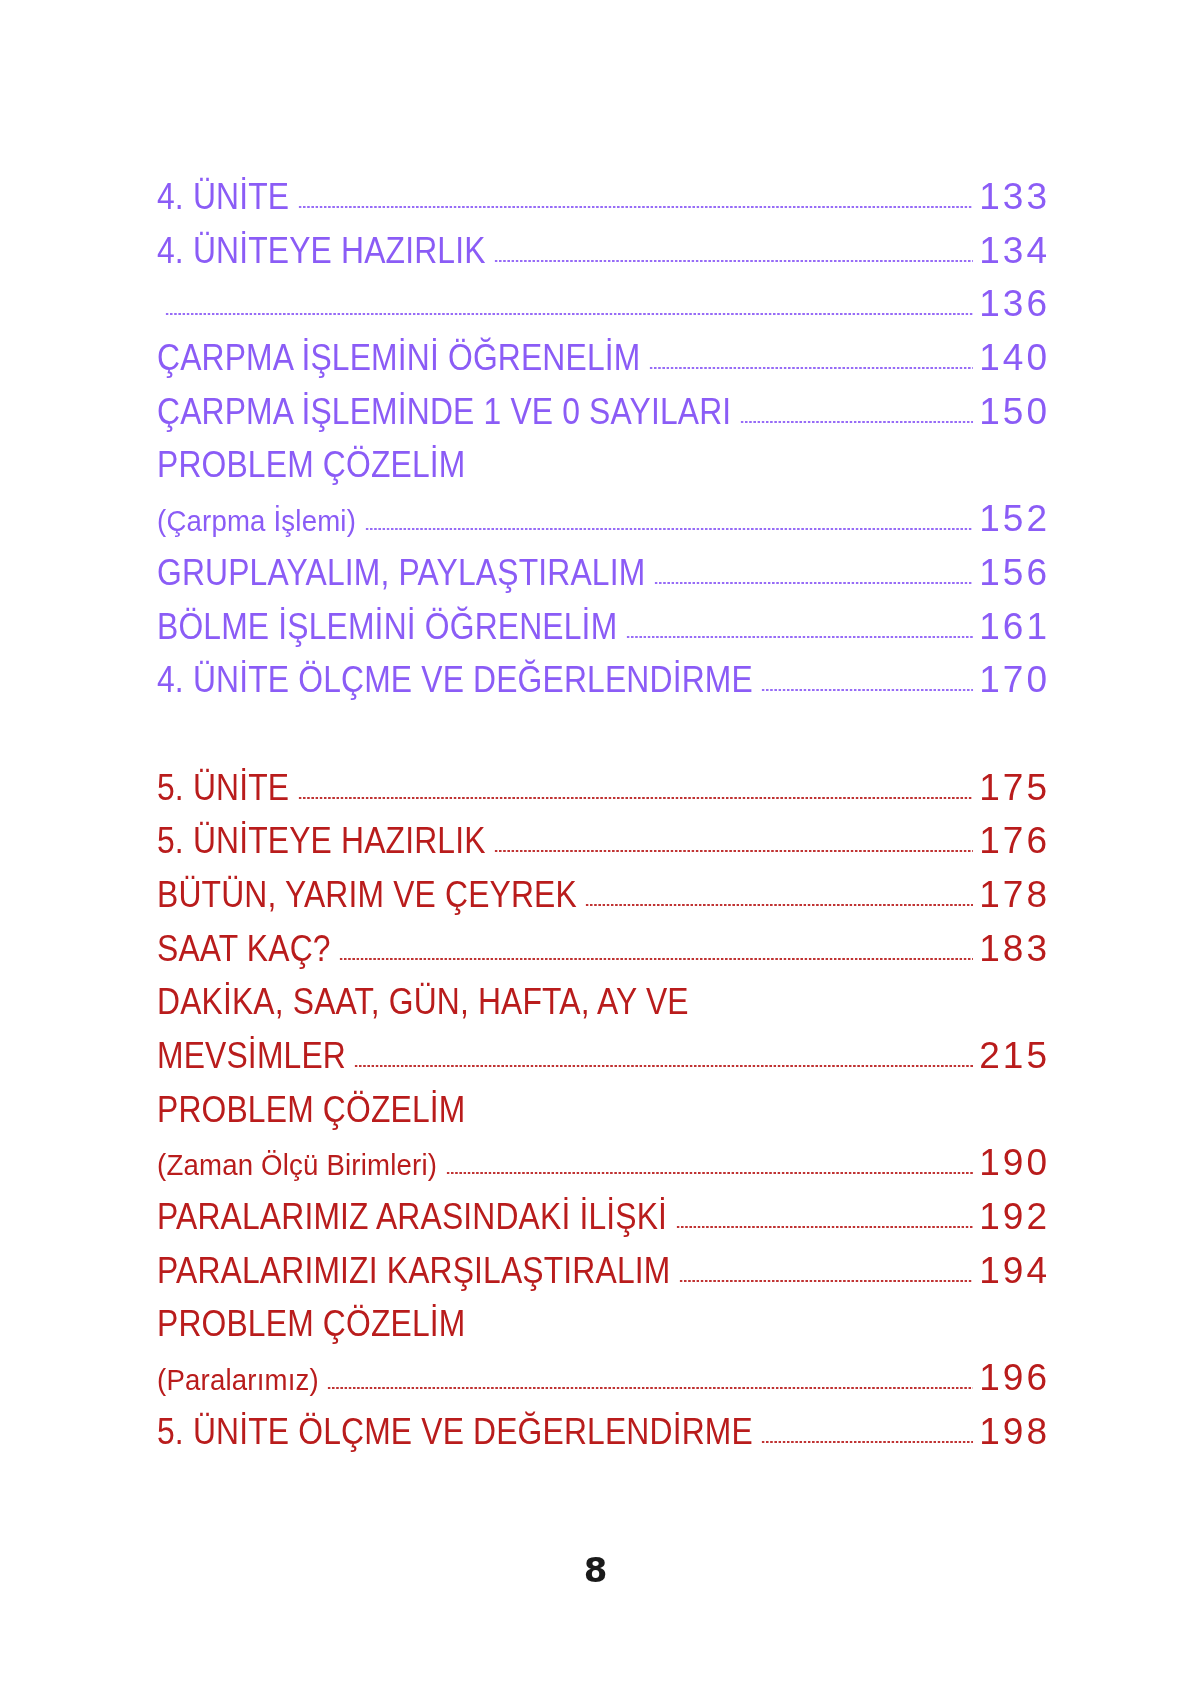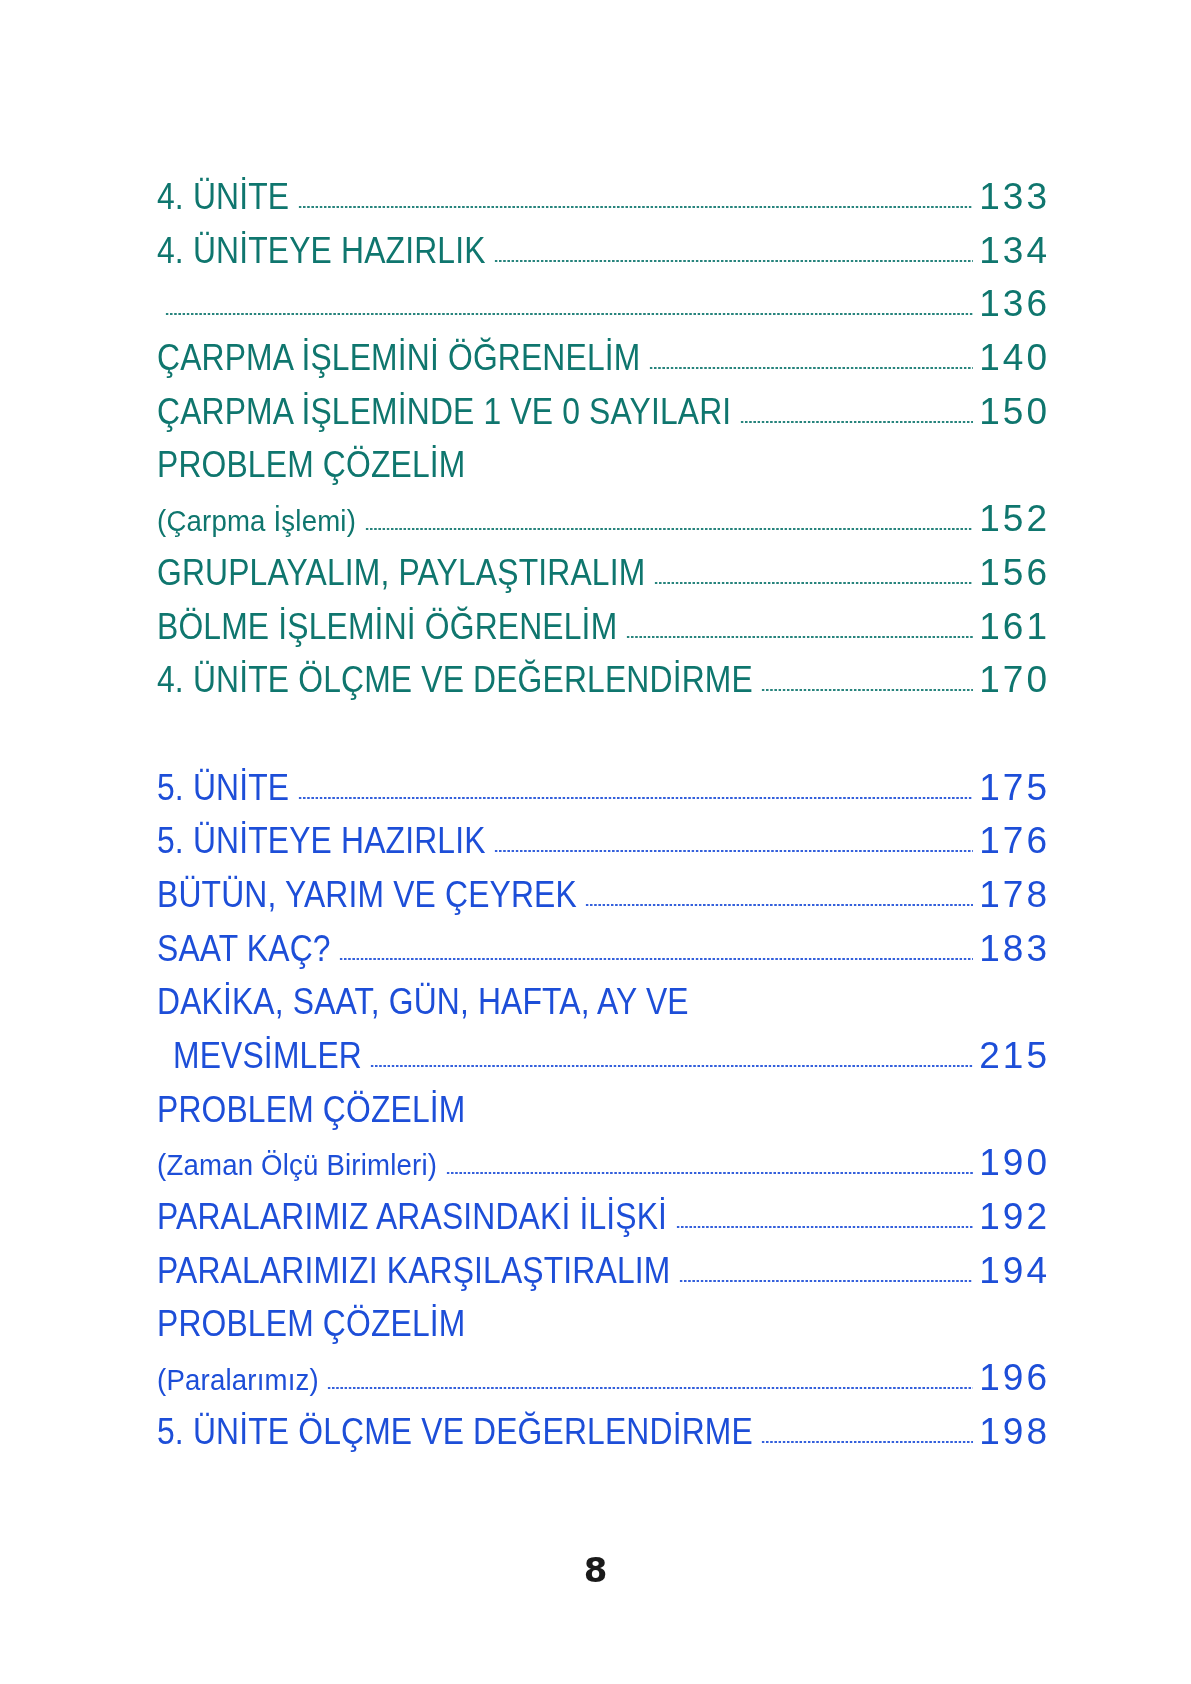--- a/index.html
+++ b/index.html
@@ -69,21 +69,21 @@
     font-weight: 700;
     color: #1a1a1a;
     font-family: "DejaVu Sans", sans-serif;
   }
 </style>
 </head>
 <body>
 
 <div class="toc">
 
-  <div class="section orange" style="color: #0f766e;">
+  <div class="section orange" style="color: #8b5cf6;">
     <div class="row">
       <span class="title-wrap" style="width: 133px;"><span class="title">4. ÜNİTE</span></span>
       <span class="leader"></span>
       <span class="page">133</span>
     </div>
     <div class="row">
       <span class="title-wrap" style="width: 329px;"><span class="title">4. ÜNİTEYE HAZIRLIK</span></span>
       <span class="leader"></span>
       <span class="page">134</span>
     </div>
@@ -121,21 +121,21 @@
     </div>
     <div class="row">
       <span class="title-wrap" style="width: 596px;"><span class="title">4. ÜNİTE ÖLÇME VE DEĞERLENDİRME</span></span>
       <span class="leader"></span>
       <span class="page">170</span>
     </div>
   </div>
 
   <div class="gap"></div>
 
-  <div class="section purple" style="color: #1d4ed8;">
+  <div class="section purple" style="color: #b91c1c;">
     <div class="row">
       <span class="title-wrap" style="width: 133px;"><span class="title">5. ÜNİTE</span></span>
       <span class="leader"></span>
       <span class="page">175</span>
     </div>
     <div class="row">
       <span class="title-wrap" style="width: 329px;"><span class="title">5. ÜNİTEYE HAZIRLIK</span></span>
       <span class="leader"></span>
       <span class="page">176</span>
     </div>
@@ -146,21 +146,21 @@
     </div>
     <div class="row">
       <span class="title-wrap" style="width: 174px;"><span class="title">SAAT KAÇ?</span></span>
       <span class="leader"></span>
       <span class="page">183</span>
     </div>
     <div class="row">
       <span class="title-wrap" style="width: 532px;"><span class="title">DAKİKA, SAAT, GÜN, HAFTA, AY VE</span></span>
     </div>
     <div class="row">
-      <span class="title-wrap" style="width: 189px; margin-left: 16px;"><span class="title">MEVSİMLER</span></span>
+      <span class="title-wrap" style="width: 189px;"><span class="title">MEVSİMLER</span></span>
       <span class="leader"></span>
       <span class="page">215</span>
     </div>
     <div class="row">
       <span class="title-wrap" style="width: 309px;"><span class="title">PROBLEM ÇÖZELİM</span></span>
     </div>
     <div class="row">
       <span class="title-wrap" style="width: 281px;"><span class="title small">(Zaman Ölçü Birimleri)</span></span>
       <span class="leader"></span>
       <span class="page">190</span>

